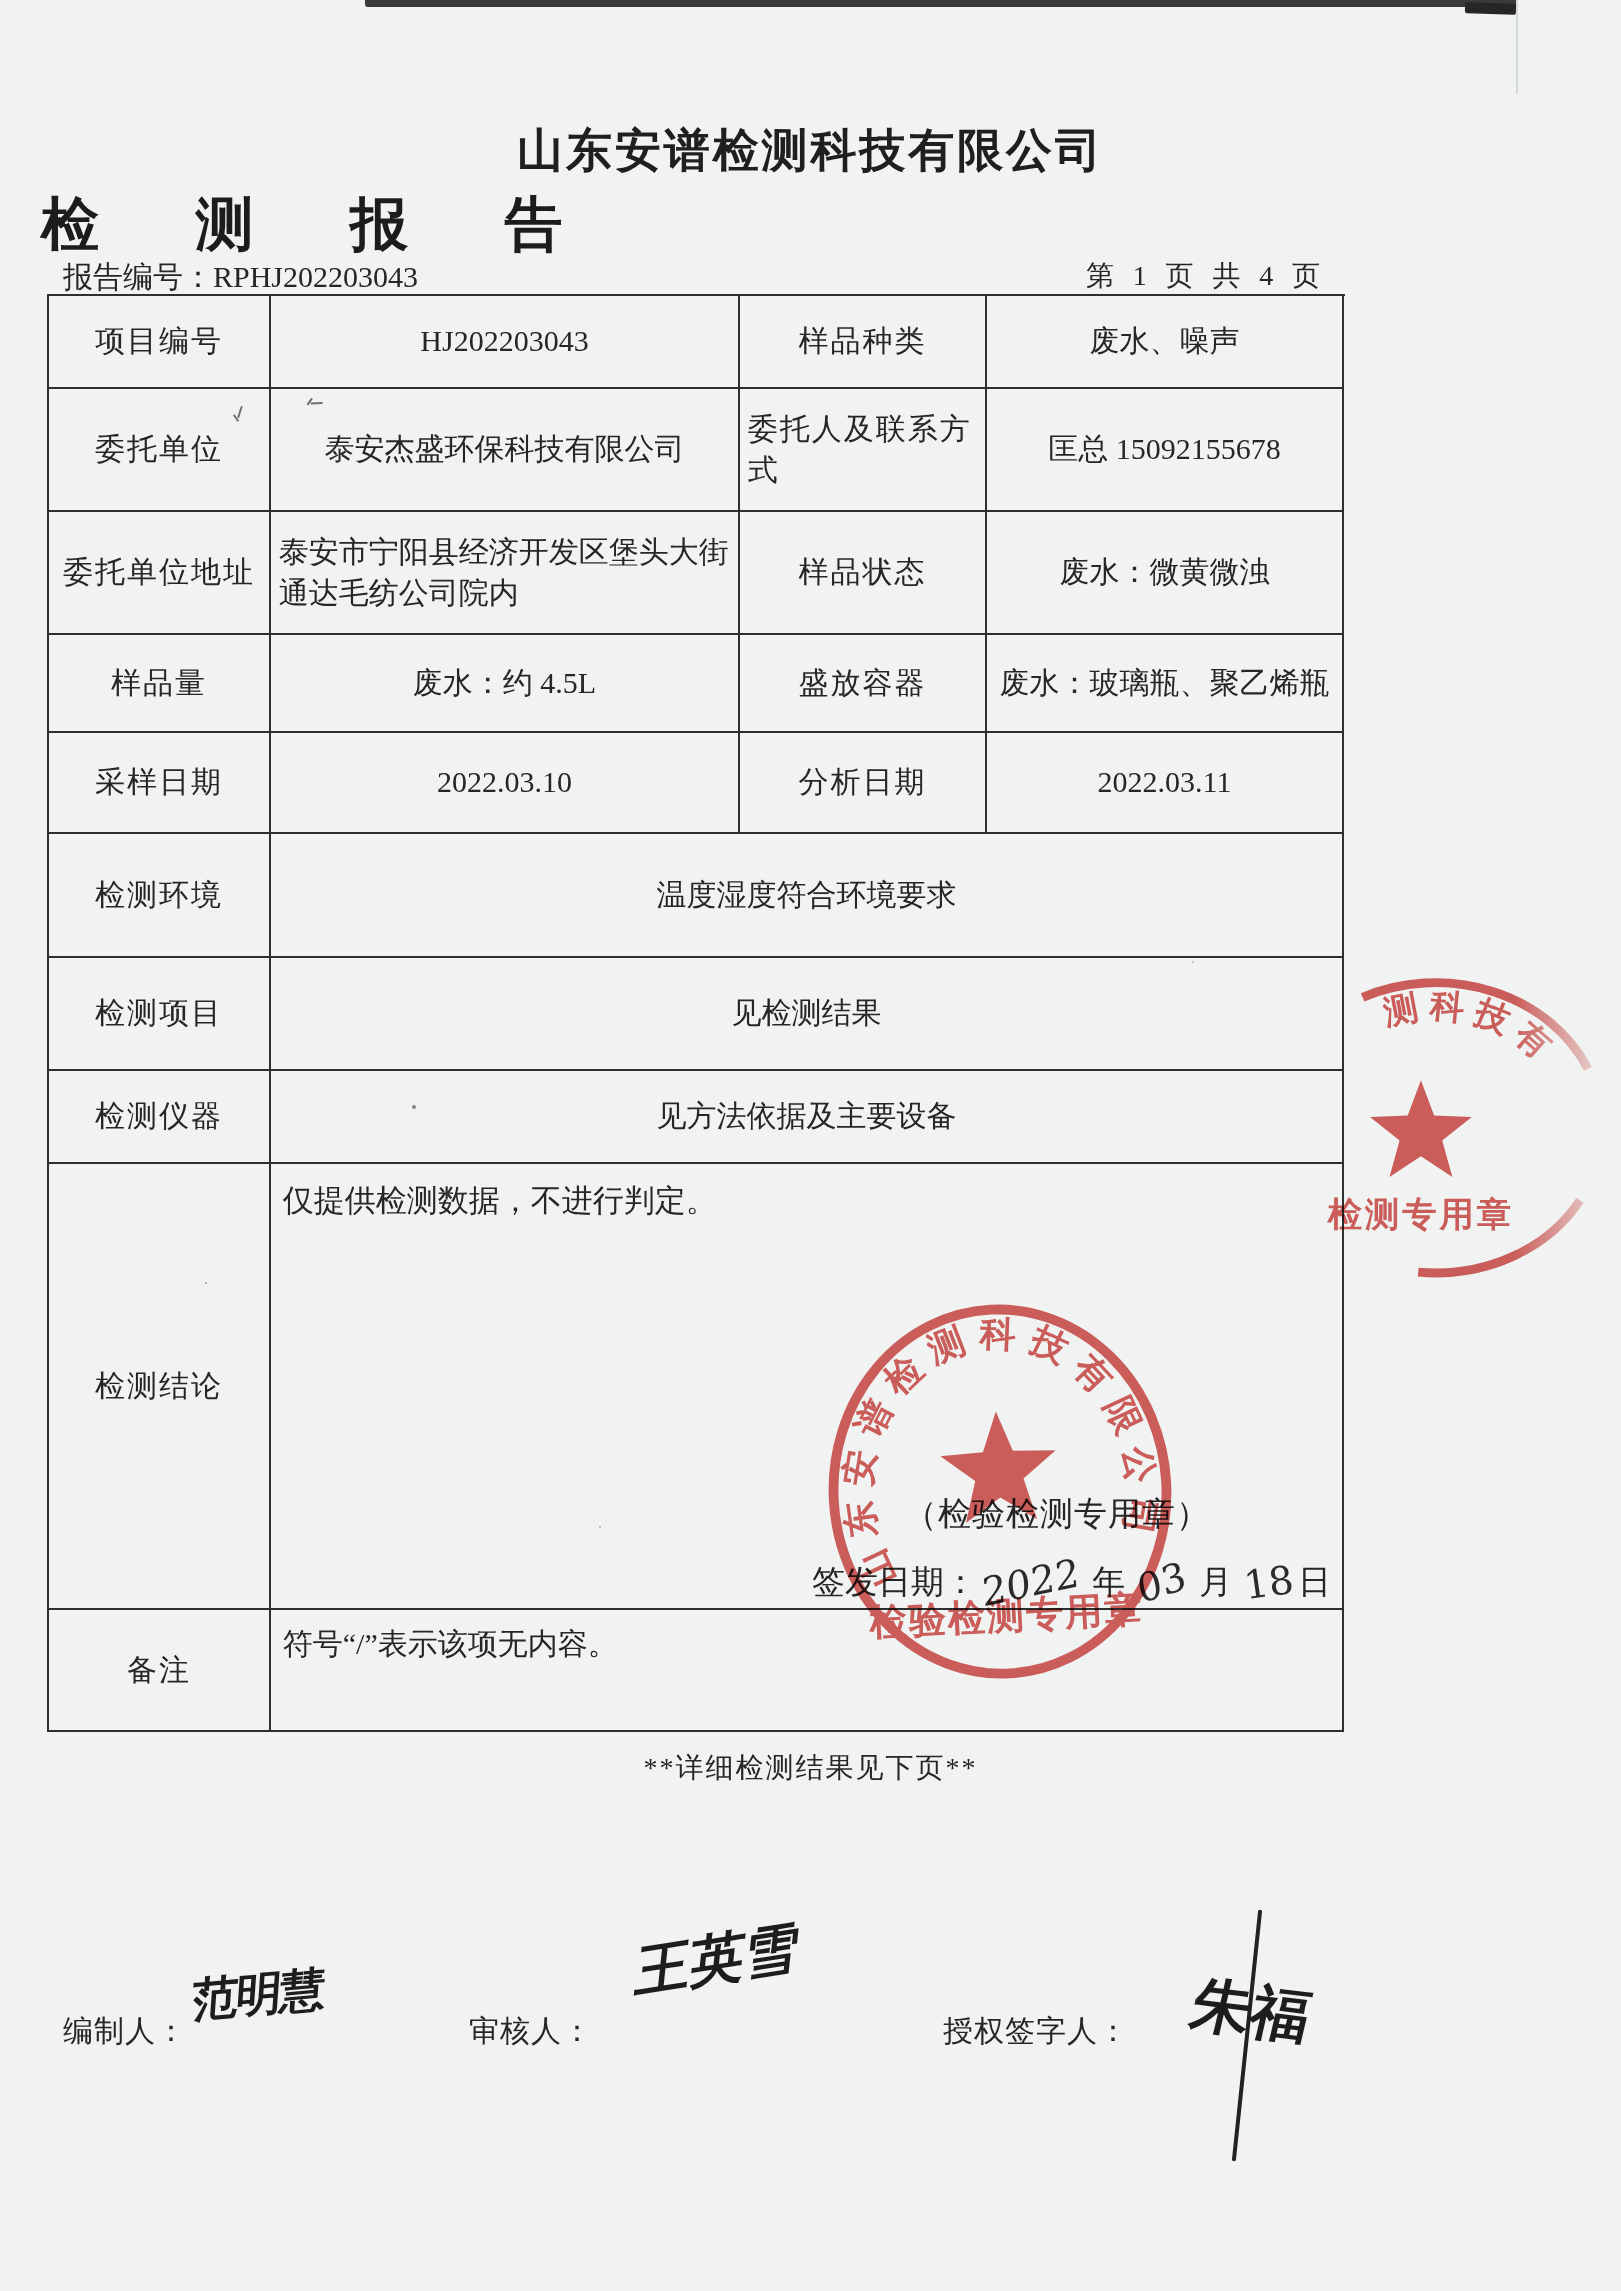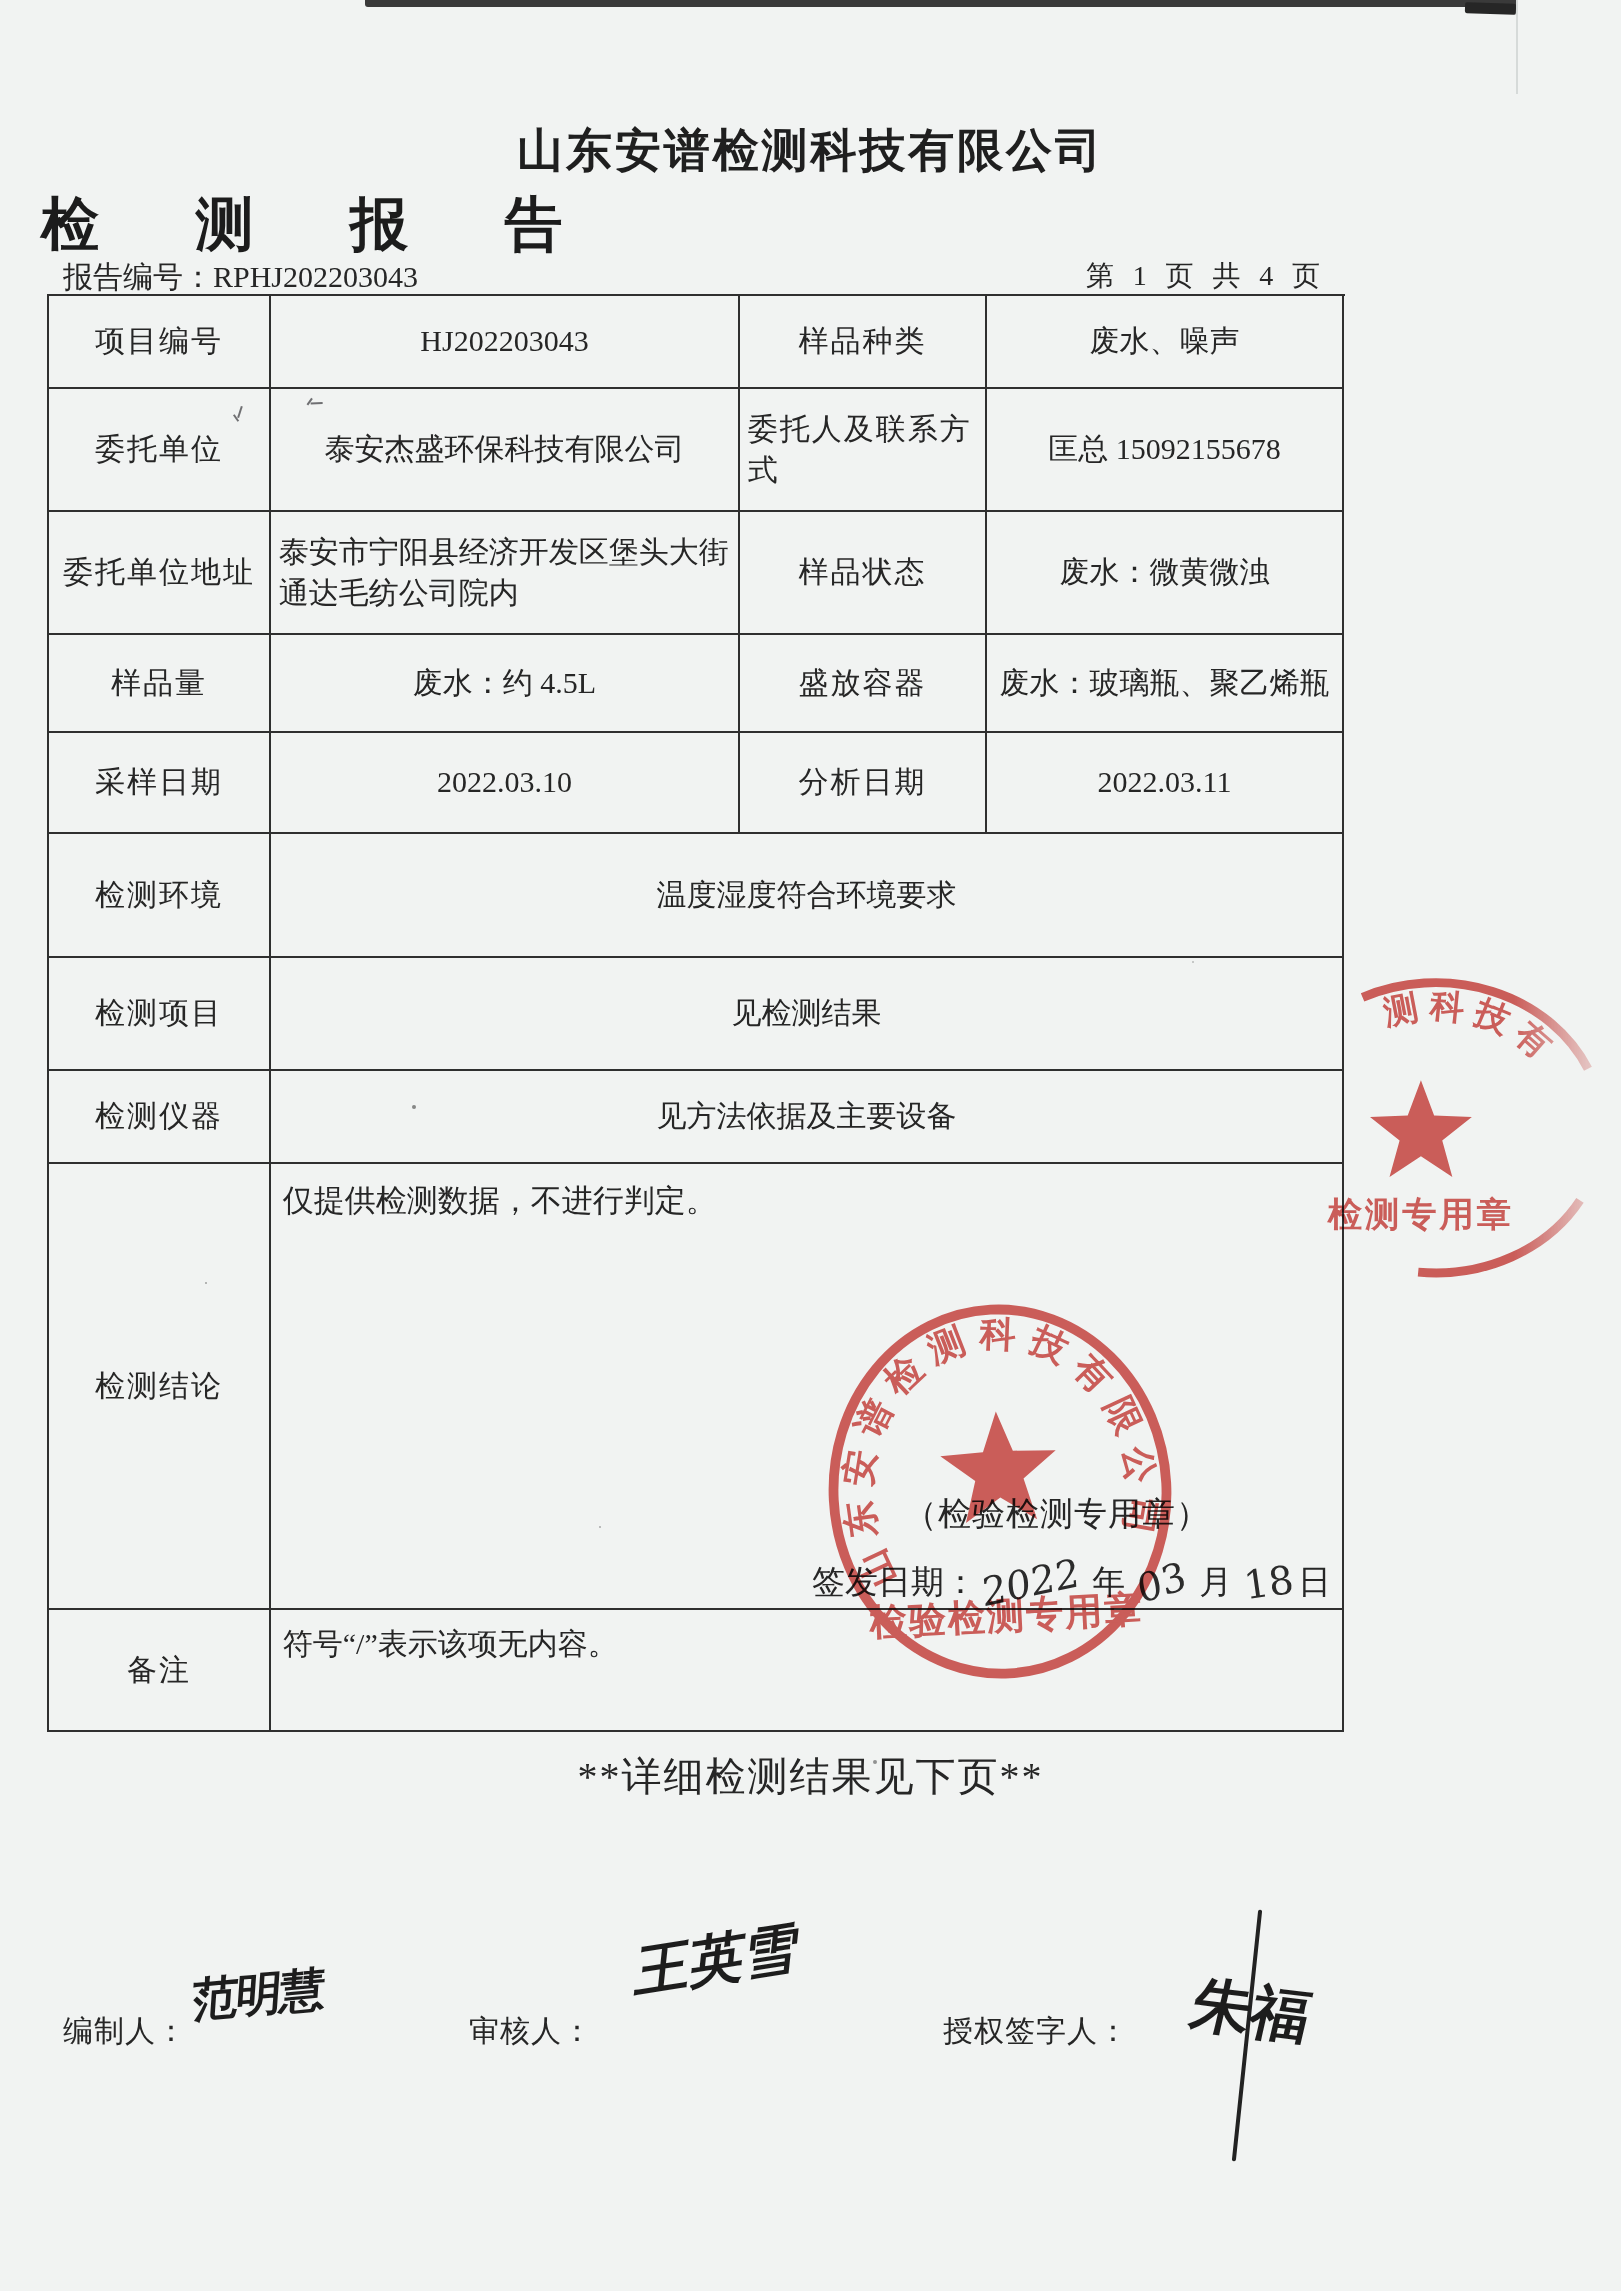--- a/index.html
+++ b/index.html
@@ -32,21 +32,21 @@
   .lab{letter-spacing:2px;}
   .span3{grid-column:2/5;}
   .cell-free{display:block;position:relative;text-align:left;padding:4px;}
   .c-statement{position:absolute;left:11.8px;top:15.7px;font-size:31px;}
   .c-sealnote{position:absolute;left:633px;top:328px;font-size:33px;letter-spacing:1px;}
   .c-issue{position:absolute;left:541px;top:390px;font-size:33px;white-space:nowrap;}
   .hw{display:inline-block;font-family:"DejaVu Serif",serif;font-size:39px;color:#2b2b2b;
       transform:rotate(-12deg) skewX(-8deg);margin:0 3.9px;position:relative;top:2.9px;}
   .remark-val{justify-content:flex-start;text-align:right;padding-left:11.8px;}
   
-  .footer-note{left:0;top:1749px;width:1621px;text-align:center;font-size:40px;letter-spacing:2px;}
+  .footer-note{left:0;top:1749px;width:1621px;text-align:center;font-size:28px;letter-spacing:2px;}
   .sig-label{font-size:30px;letter-spacing:1px;}
   .sig{font-family:"DejaVu Serif",serif;color:#1d1d1d;white-space:nowrap;}
   .sig1{left:192px;top:1964px;font-size:46px;transform:rotate(-5deg) skewX(-9deg);letter-spacing:-2px;font-weight:700;}
   .sig2{left:635px;top:1923px;font-size:55px;transform:rotate(-9deg) skewX(-15deg);font-weight:700;}
   .sig3{left:1192px;top:1972px;font-size:59px;transform:rotate(7deg) skewX(-6deg);font-weight:700;}
   .sig3-stroke{left:1245px;top:1909px;width:3.9px;height:253px;background:#222;transform:rotate(6deg);border-radius:2px;}
   
   .stamp{mix-blend-mode:multiply;opacity:.85;filter:blur(0.3px);}
 </style>
 </head>

